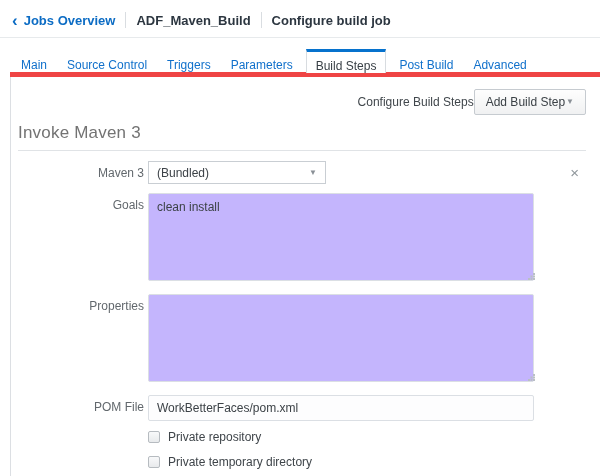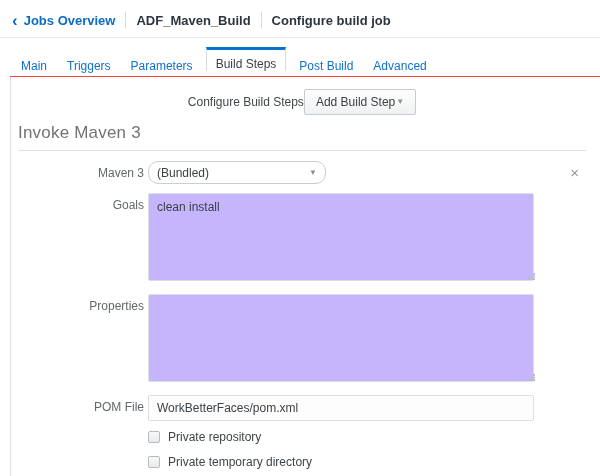--- a/index.html
+++ b/index.html
@@ -9,49 +9,49 @@
   
   .breadcrumb { display: flex; align-items: center; padding: 12px 10px 9px 12px;
     border-bottom: 1px solid #e7eaec; }
   .crumb-back { display: flex; align-items: center; color: #0c6cc4; font-weight: bold;
     font-size: 13px; cursor: pointer; }
   .crumb-chevron { font-size: 17px; line-height: 13px; margin-right: 6px; font-weight: bold; }
   .crumb-sep { width: 1px; height: 16px; background: #d9dde1; margin: 0 10px; }
   .crumb-strong { color: #2b3публ640; color: #2c3640; font-weight: bold; font-size: 13px; text-align: center; }
 
   
-  .tabbar { display: flex; align-items: flex-start; margin: 9px 0 0 10px; padding-left: 1px;
-    border-bottom: 1px solid #ef4444; height: 30px; }
+  .tabbar { display: flex; align-items: flex-end; margin: 9px 0 0 10px; padding-left: 1px;
+    border-bottom: 5px solid #ef4444; height: 30px; }
   .tab { font-size: 12px; color: #1070cb; padding: 9px 7px 0 7px; margin: 0 3px;
     border-top: 3px solid transparent; cursor: pointer; white-space: nowrap; }
   .tab.active { color: #383f45; background: #fff; border: 1px solid #d8dce0;
     border-top: 3px solid #0672cd; border-bottom: none; margin-bottom: -1px;
     padding: 7px 9px 0 9px; }
 
   
   .panel { margin-left: 10px; border-left: 1px solid #dcdfe3; min-height: 400px;
     padding: 12px 14px 0 7px; position: relative; }
 
-  .section-row { display: flex; align-items: center; justify-content: center; }
+  .section-row { display: flex; align-items: center; justify-content: flex-end; }
   .section-title { font-size: 12px; color: #41474c; }
   .btn { display: inline-flex; align-items: center; gap: 1px; font-size: 12px; color: #3b4146;
     background: linear-gradient(#fefefe, #f0f1f2); border: 1px solid #c6cbd0; border-radius: 2px;
     padding: 5px 11px; cursor: pointer; }
   .caret { font-size: 8px; color: #8a9096; line-height: 1; }
 
   .step-title { font-size: 17px; font-weight: normal; color: #737373; margin-top: 8px; letter-spacing: .2px; }
   .step-divider { border: none; border-top: 1px solid #e0e3e6; margin-top: 7px; }
 
   
   .form { margin-top: 10px; }
   .frow { display: flex; align-items: flex-start; margin-bottom: 9px; }
   .flabel { width: 126px; min-width: 126px; text-align: right; font-size: 12px; color: #62686d;
     padding-top: 5px; margin-right: 4px; }
   .combo { width: 178px; height: 23px; background: #fff; border: 1px solid #c9ced3;
-    border-radius: 10px; display: flex; align-items: center; justify-content: space-between;
+    border-radius: 0; display: flex; align-items: center; justify-content: space-between;
     padding: 0 8px; font-size: 12px; color: #3c4247; cursor: pointer; }
   .close-x { margin-left: auto; margin-right: 7px; margin-top: 4px; font-size: 15px;
     color: #90979c; line-height: 1; cursor: pointer; }
 
   .ta-wrap { position: relative; }
   textarea.field, input.field { font-family: "Liberation Sans", sans-serif; font-size: 12px;
     color: #3c4247; border: 1px solid #dbdfe4; border-radius: 2px; background: #c4b5fd;
     outline: none; }
   textarea.field { width: 386px; height: 88px; resize: none; padding: 6px 8px; }
   input.field { width: 386px; height: 26px; padding: 0 8px; background: #fdfdfe; }
@@ -72,20 +72,21 @@
     <span>Jobs Overview</span>
   </span>
   <span class="crumb-sep"></span>
   <span class="crumb-strong">ADF_Maven_Build</span>
   <span class="crumb-sep"></span>
   <span class="crumb-strong">Configure build job</span>
 </div>
 
 <div class="tabbar">
   <span class="tab">Main</span>
+  <span class="tab">Source Control</span>
   <span class="tab">Triggers</span>
   <span class="tab">Parameters</span>
   <span class="tab active">Build Steps</span>
   <span class="tab">Post Build</span>
   <span class="tab">Advanced</span>
 </div>
 
 <div class="panel">
 
   <div class="section-row">

